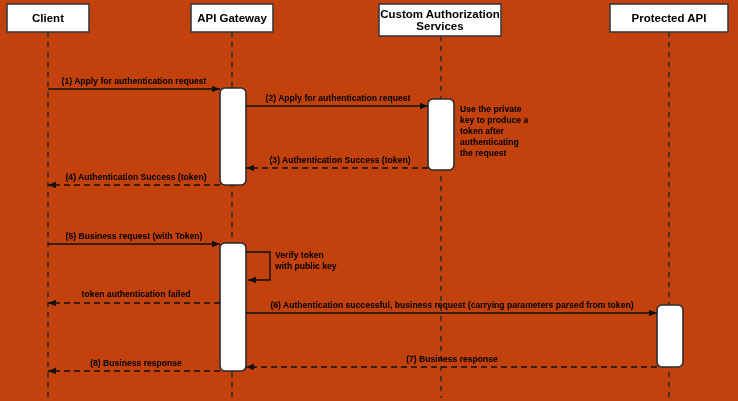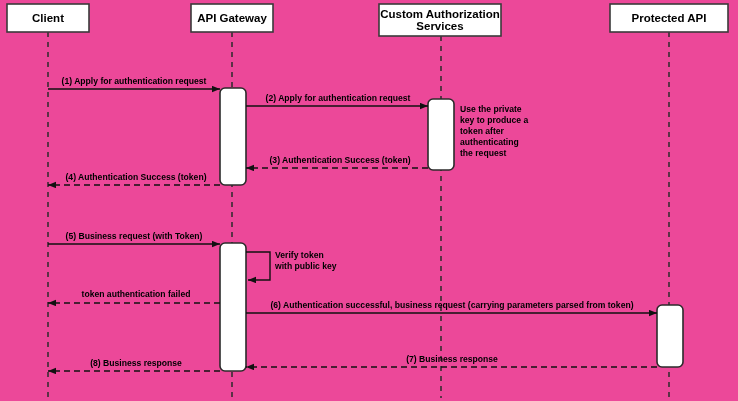--- a/index.html
+++ b/index.html
@@ -9,21 +9,21 @@
     background: #ffffff;
   }
   body {
     font-family: "Liberation Sans", sans-serif;
     -webkit-font-smoothing: antialiased;
   }
   #diagram-root {
     position: relative;
     width: 738px;
     height: 401px;
-    background: #ec4899;
+    background: #c2410c;
     overflow: hidden;
   }
   svg.diagram-canvas {
     position: absolute;
     left: 0;
     top: 0;
     width: 738px;
     height: 401px;
   }
   .lifeline-box {

